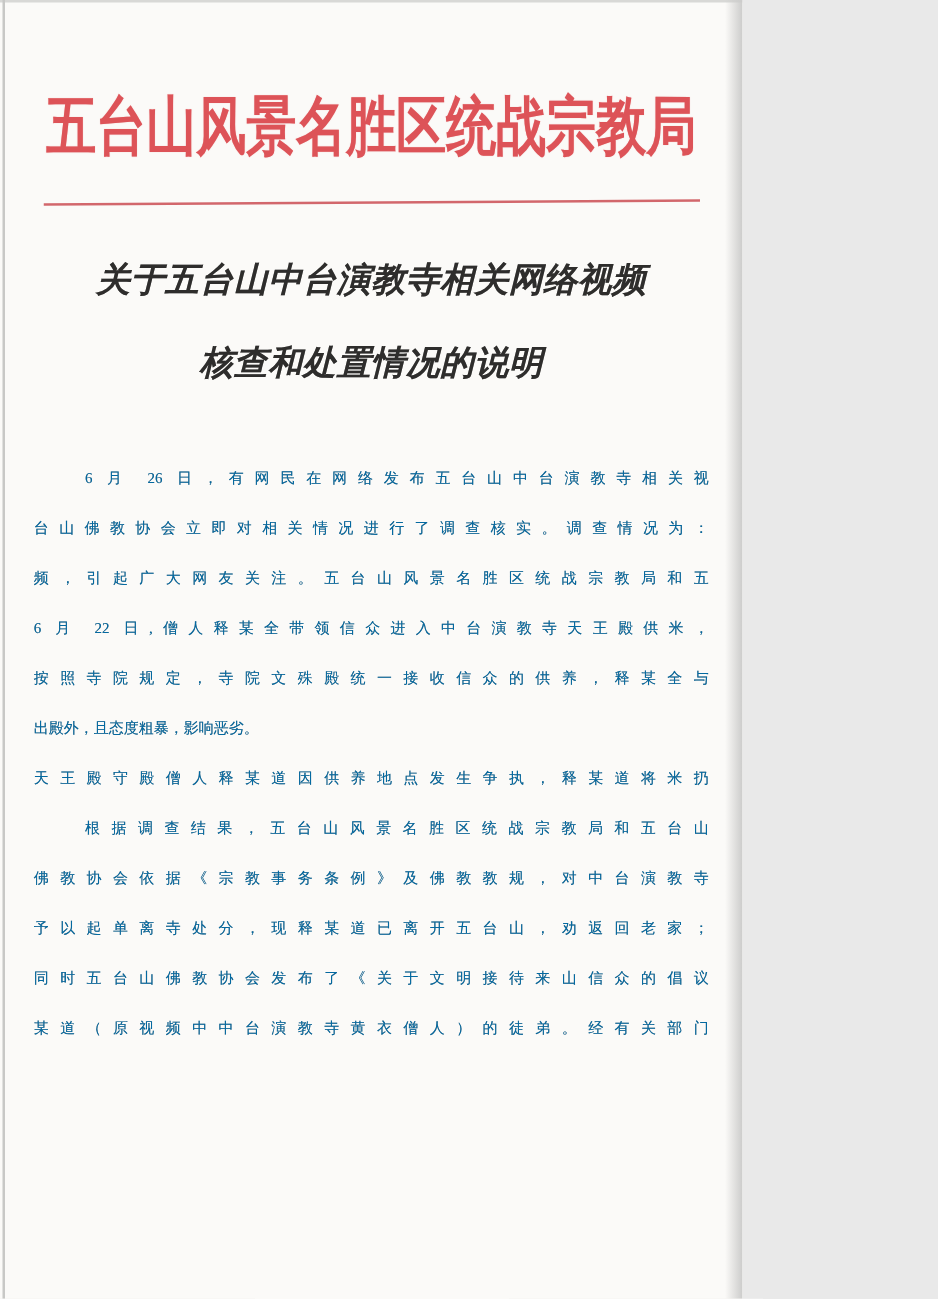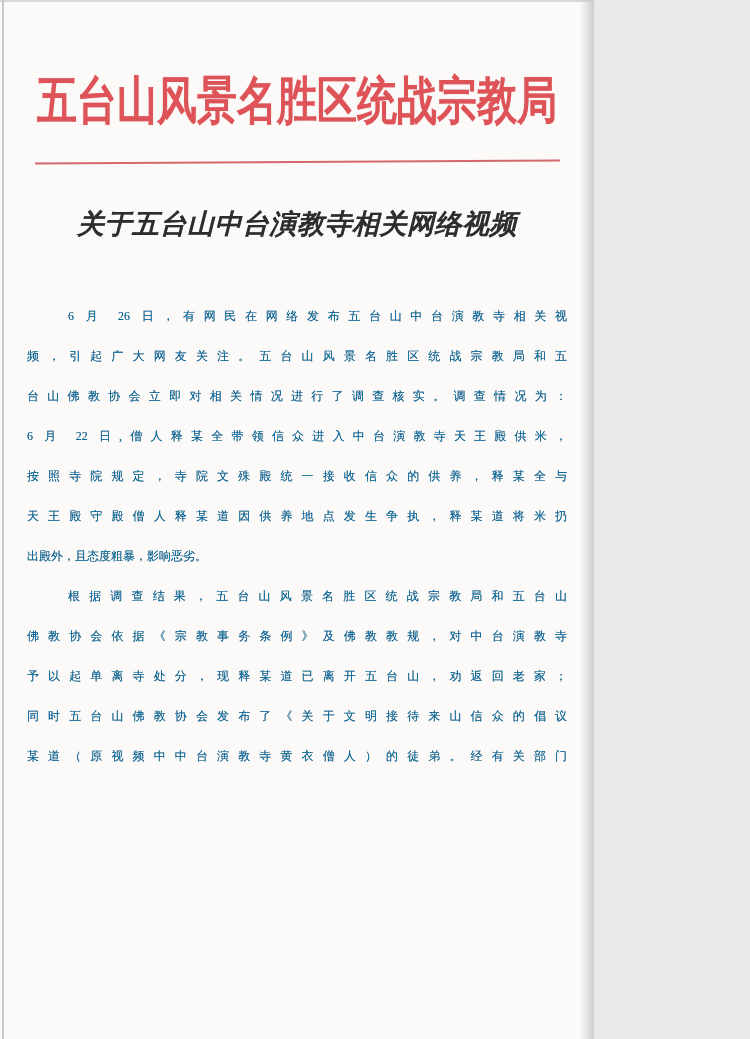--- a/index.html
+++ b/index.html
@@ -79,31 +79,32 @@
   <div class="edge-top"></div>
   <div class="edge-left"></div>
   <div class="edge-right"></div>
 
   <div class="org-title">五台山风景名胜区统战宗教局</div>
 
   <div class="red-divider"></div>
 
   <div class="doc-title">
     <div class="t-line">关于五台山中台演教寺相关网络视频</div>
+    <div class="t-line">核查和处置情况的说明</div>
   </div>
 
   <div class="body-text">
     <div class="para">
       <div class="b-line indent">6 月 26 日，有网民在网络发布五台山中台演教寺相关视</div>
+      <div class="b-line">台山佛教协会立即对相关情况进行了调查核实。调查情况为：</div>
       <div class="b-line">频，引起广大网友关注。五台山风景名胜区统战宗教局和五</div>
-      <div class="b-line">台山佛教协会立即对相关情况进行了调查核实。调查情况为：</div>
       <div class="b-line">6 月 22 日,僧人释某全带领信众进入中台演教寺天王殿供米，</div>
       <div class="b-line">按照寺院规定，寺院文殊殿统一接收信众的供养，释某全与</div>
+      <div class="b-line nojust">出殿外，且态度粗暴，影响恶劣。</div>
       <div class="b-line">天王殿守殿僧人释某道因供养地点发生争执，释某道将米扔</div>
-      <div class="b-line nojust">出殿外，且态度粗暴，影响恶劣。</div>
     </div>
     <div class="para">
       <div class="b-line indent">根据调查结果，五台山风景名胜区统战宗教局和五台山</div>
       <div class="b-line">佛教协会依据《宗教事务条例》及佛教教规，对中台演教寺</div>
       <div class="b-line">予以起单离寺处分，现释某道已离开五台山，劝返回老家；</div>
       <div class="b-line">同时五台山佛教协会发布了《关于文明接待来山信众的倡议</div>
     </div>
     <div class="para">
       <div class="b-line">某道（原视频中中台演教寺黄衣僧人）的徒弟。经有关部门</div>
     </div>

